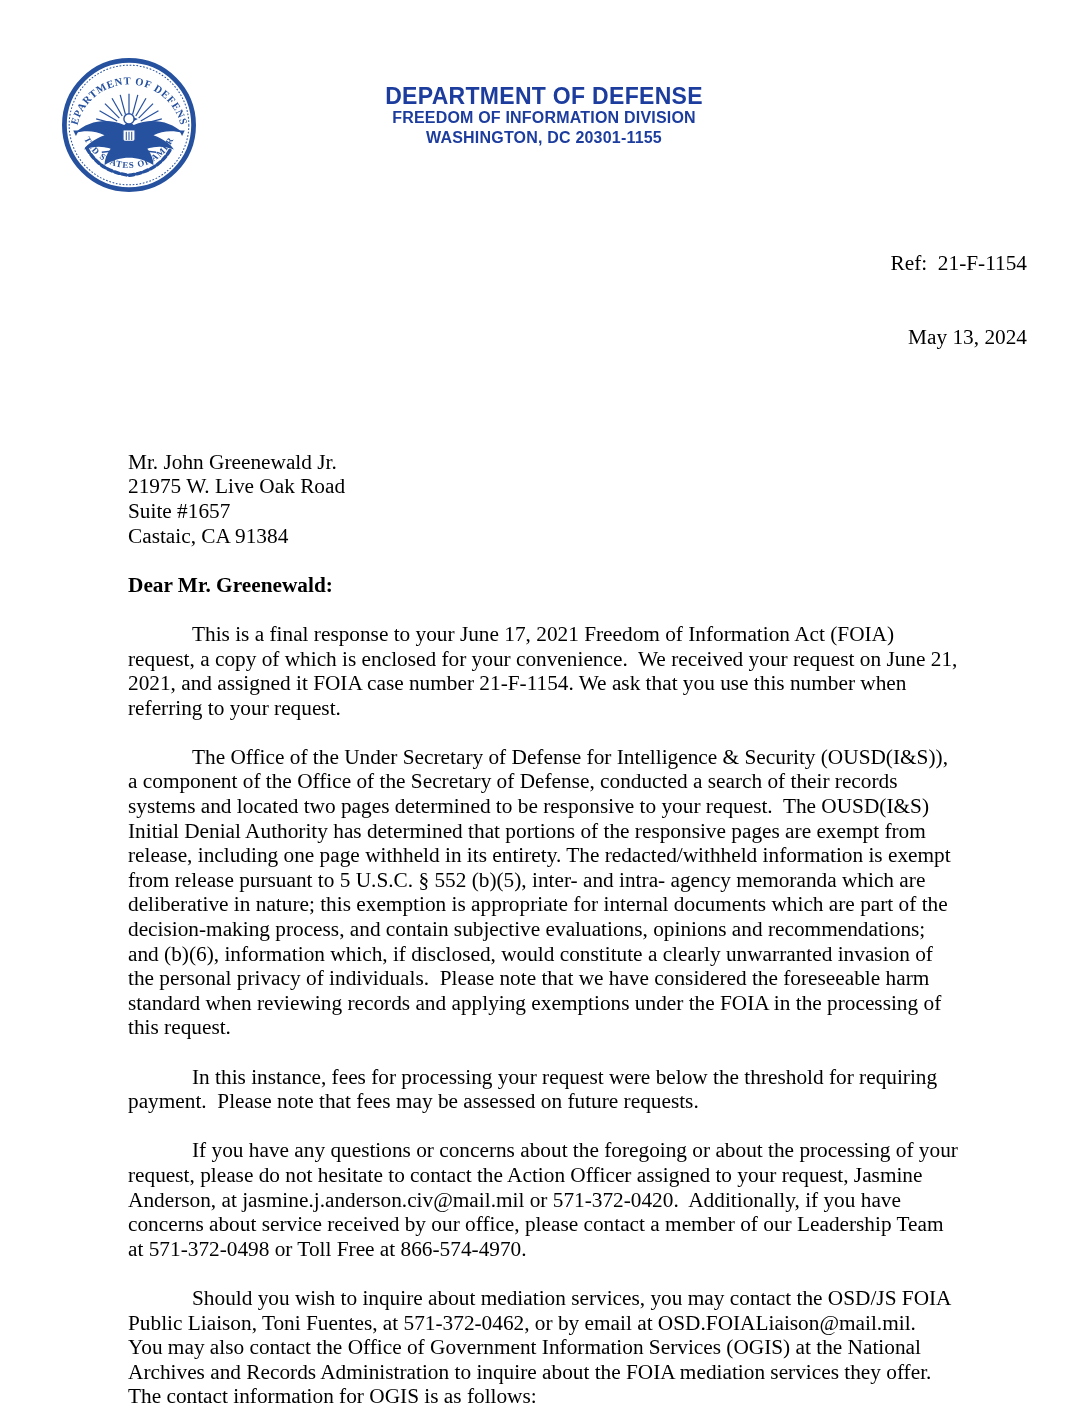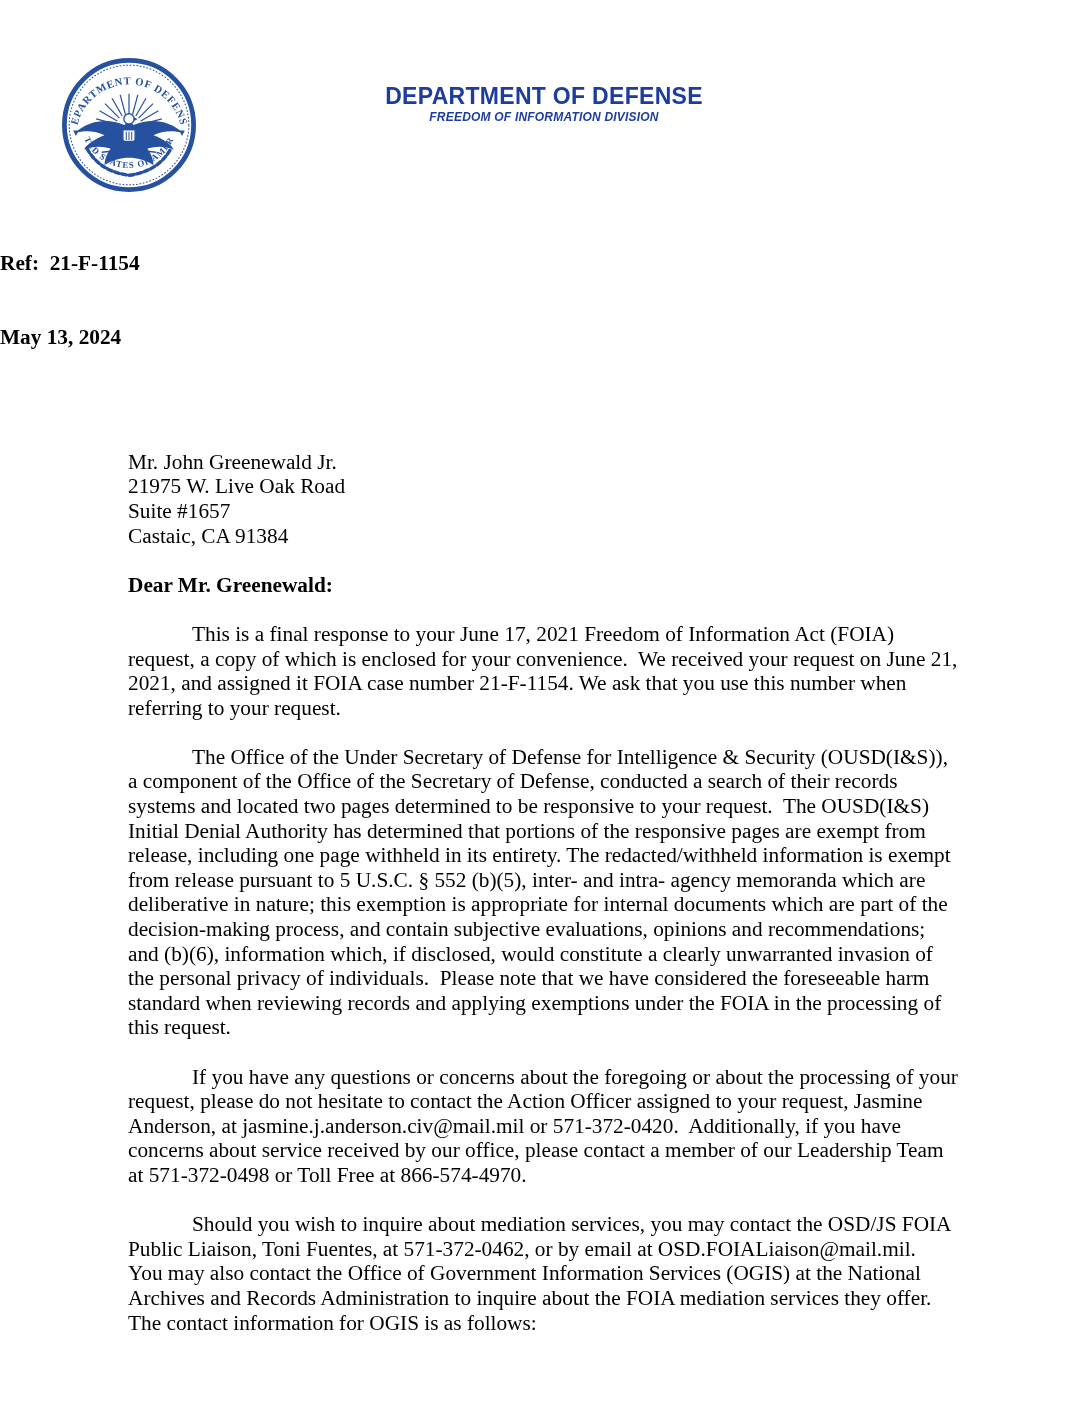--- a/index.html
+++ b/index.html
@@ -29,35 +29,34 @@
     color: #1d3d9e;
     font-family: "Liberation Sans", sans-serif;
     font-weight: bold;
   }
   .agency {
     font-size: 23px;
     line-height: 24px;
     letter-spacing: 0.3px;
   }
   .sub {
-    font-size: 12px;
+    font-size: 16px;
     line-height: 19.5px;
     letter-spacing: 0.2px;
-    font-style: italic;
   }
   
   .content {
     padding-top: 202px;
     font-size: 21.3px;
     line-height: 24.6px;
   }
   .ref-block {
-    margin: 0 80px 0 0;
+    text-align: right;
+    margin: 0 61px 0 0;
     white-space: pre;
-    font-weight: bold;
   }
   .address {
     margin: 51px 128px 24.6px 128px;
   }
   .salutation {
     margin: 0 128px 24.6px 128px;
     font-weight: bold;
   }
   .para {
     margin: 0 128px 24.6px 128px;
@@ -115,36 +114,38 @@
       <line x1="100" y1="110" x2="100" y2="122" stroke="#26519f" stroke-width="1.5"></line>
       <line x1="104" y1="110" x2="104" y2="122" stroke="#26519f" stroke-width="1.5"></line>
     </g>
 
     <path d="M38,134 Q56,168 100,174 Q144,168 162,134" fill="none" stroke="#26519f" stroke-width="5" stroke-dasharray="7 4" stroke-linecap="round"></path>
   </svg>
 
   <header class="letterhead">
     <div class="agency">DEPARTMENT OF DEFENSE</div>
     <div class="sub">FREEDOM OF INFORMATION DIVISION</div>
+    <div class="sub">WASHINGTON, DC 20301-1155</div>
   </header>
 
   <main class="content">
     <div class="ref-block">
       <div>Ref:  21-F-1154</div>
       <div>May 13, 2024</div>
     </div>
 
     <div class="address">
       <div>Mr. John Greenewald Jr.</div>
       <div>21975 W. Live Oak Road</div>
       <div>Suite #1657</div>
       <div>Castaic, CA 91384</div>
     </div>
 
     <p class="salutation">Dear Mr. Greenewald:</p>
 
     <p class="para">This is a final response to your June 17, 2021 Freedom of Information Act (FOIA) request, a copy of which is enclosed for your convenience.  We received your request on June 21, 2021, and assigned it FOIA case number 21-F-1154. We ask that you use this number when referring to your request.</p>
     <p class="para">The Office of the Under Secretary of Defense for Intelligence &amp; Security (OUSD(I&amp;S)), a component of the Office of the Secretary of Defense, conducted a search of their records systems and located two pages determined to be responsive to your request.  The OUSD(I&amp;S) Initial Denial Authority has determined that portions of the responsive pages are exempt from release, including one page withheld in its entirety. The redacted/withheld information is exempt from release pursuant to 5 U.S.C. § 552 (b)(5), inter- and intra- agency memoranda which are deliberative in nature; this exemption is appropriate for internal documents which are part of the decision-making process, and contain subjective evaluations, opinions and recommendations; and (b)(6), information which, if disclosed, would constitute a clearly unwarranted invasion of the personal privacy of individuals.  Please note that we have considered the foreseeable harm standard when reviewing records and applying exemptions under the FOIA in the processing of this request.</p>
+    <p class="para">In this instance, fees for processing your request were below the threshold for requiring payment.  Please note that fees may be assessed on future requests.</p>
     <p class="para">If you have any questions or concerns about the foregoing or about the processing of your request, please do not hesitate to contact the Action Officer assigned to your request, Jasmine Anderson, at jasmine.j.anderson.civ@mail.mil or 571-372-0420.  Additionally, if you have concerns about service received by our office, please contact a member of our Leadership Team at 571-372-0498 or Toll Free at 866-574-4970.</p>
     <p class="para">Should you wish to inquire about mediation services, you may contact the OSD/JS FOIA Public Liaison, Toni Fuentes, at 571-372-0462, or by email at OSD.FOIALiaison@mail.mil.  You may also contact the Office of Government Information Services (OGIS) at the National Archives and Records Administration to inquire about the FOIA mediation services they offer.  The contact information for OGIS is as follows:</p>
   </main>
 
 </div>
 
 </body></html>

